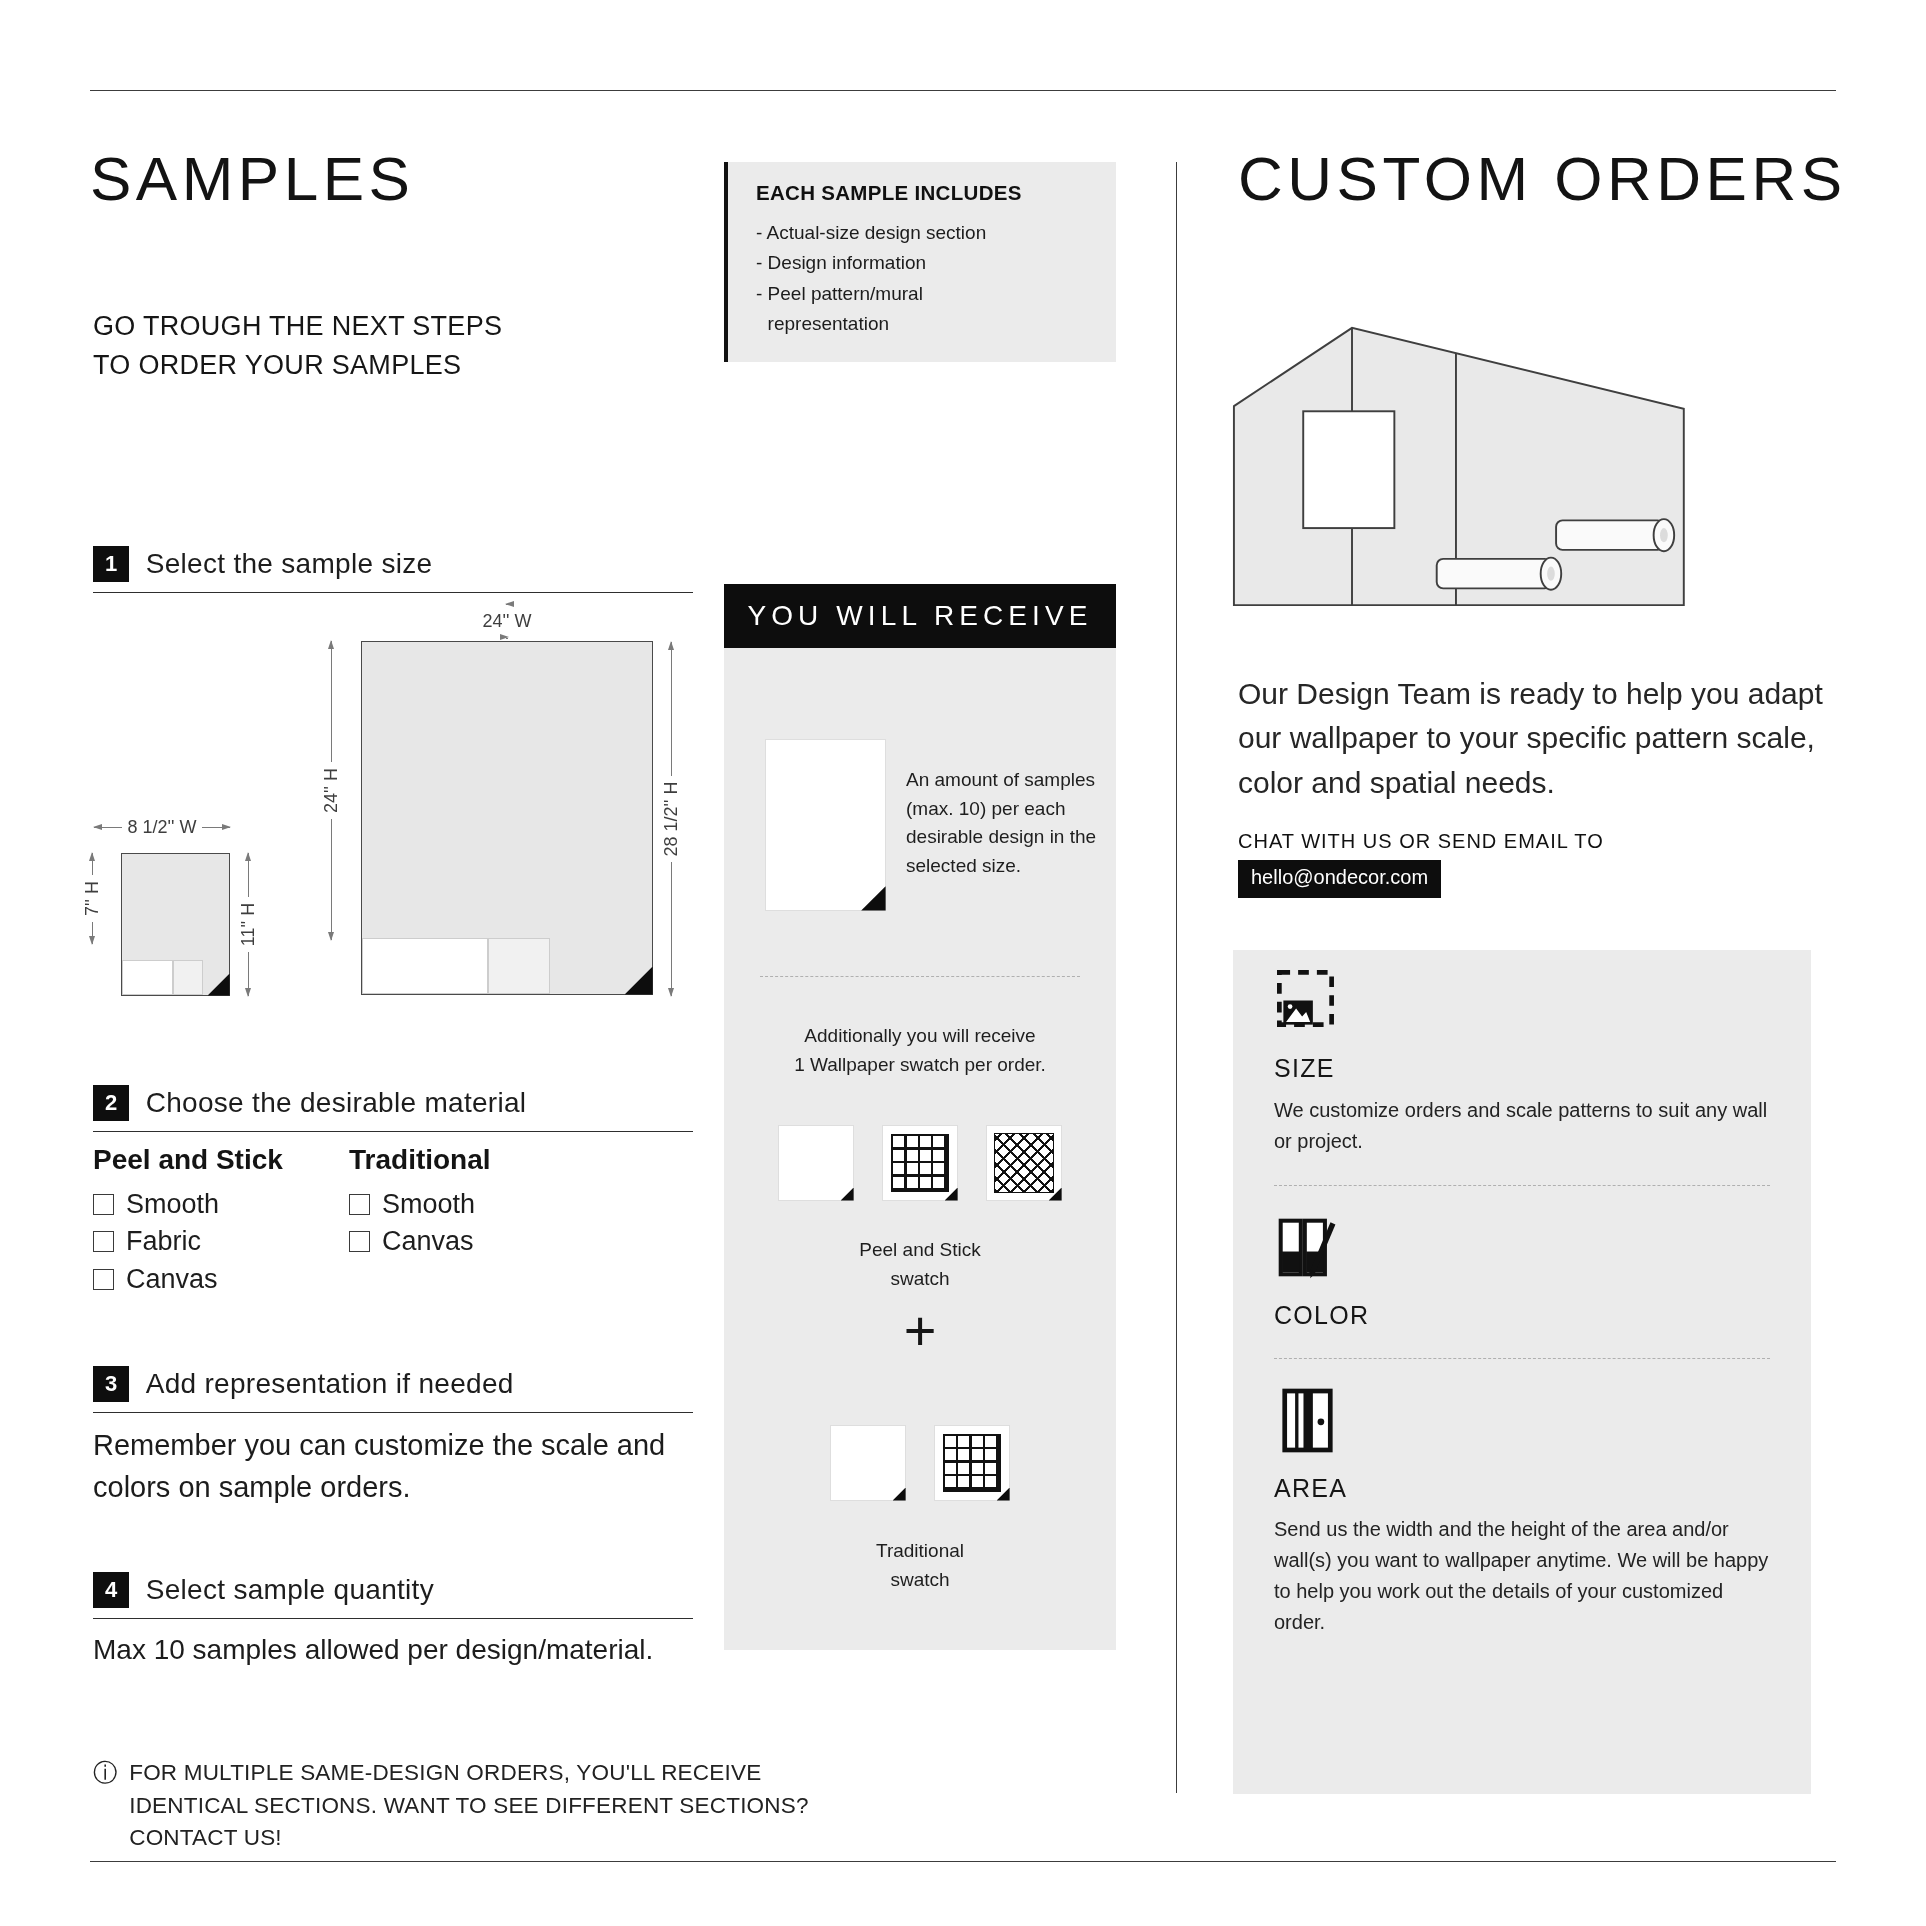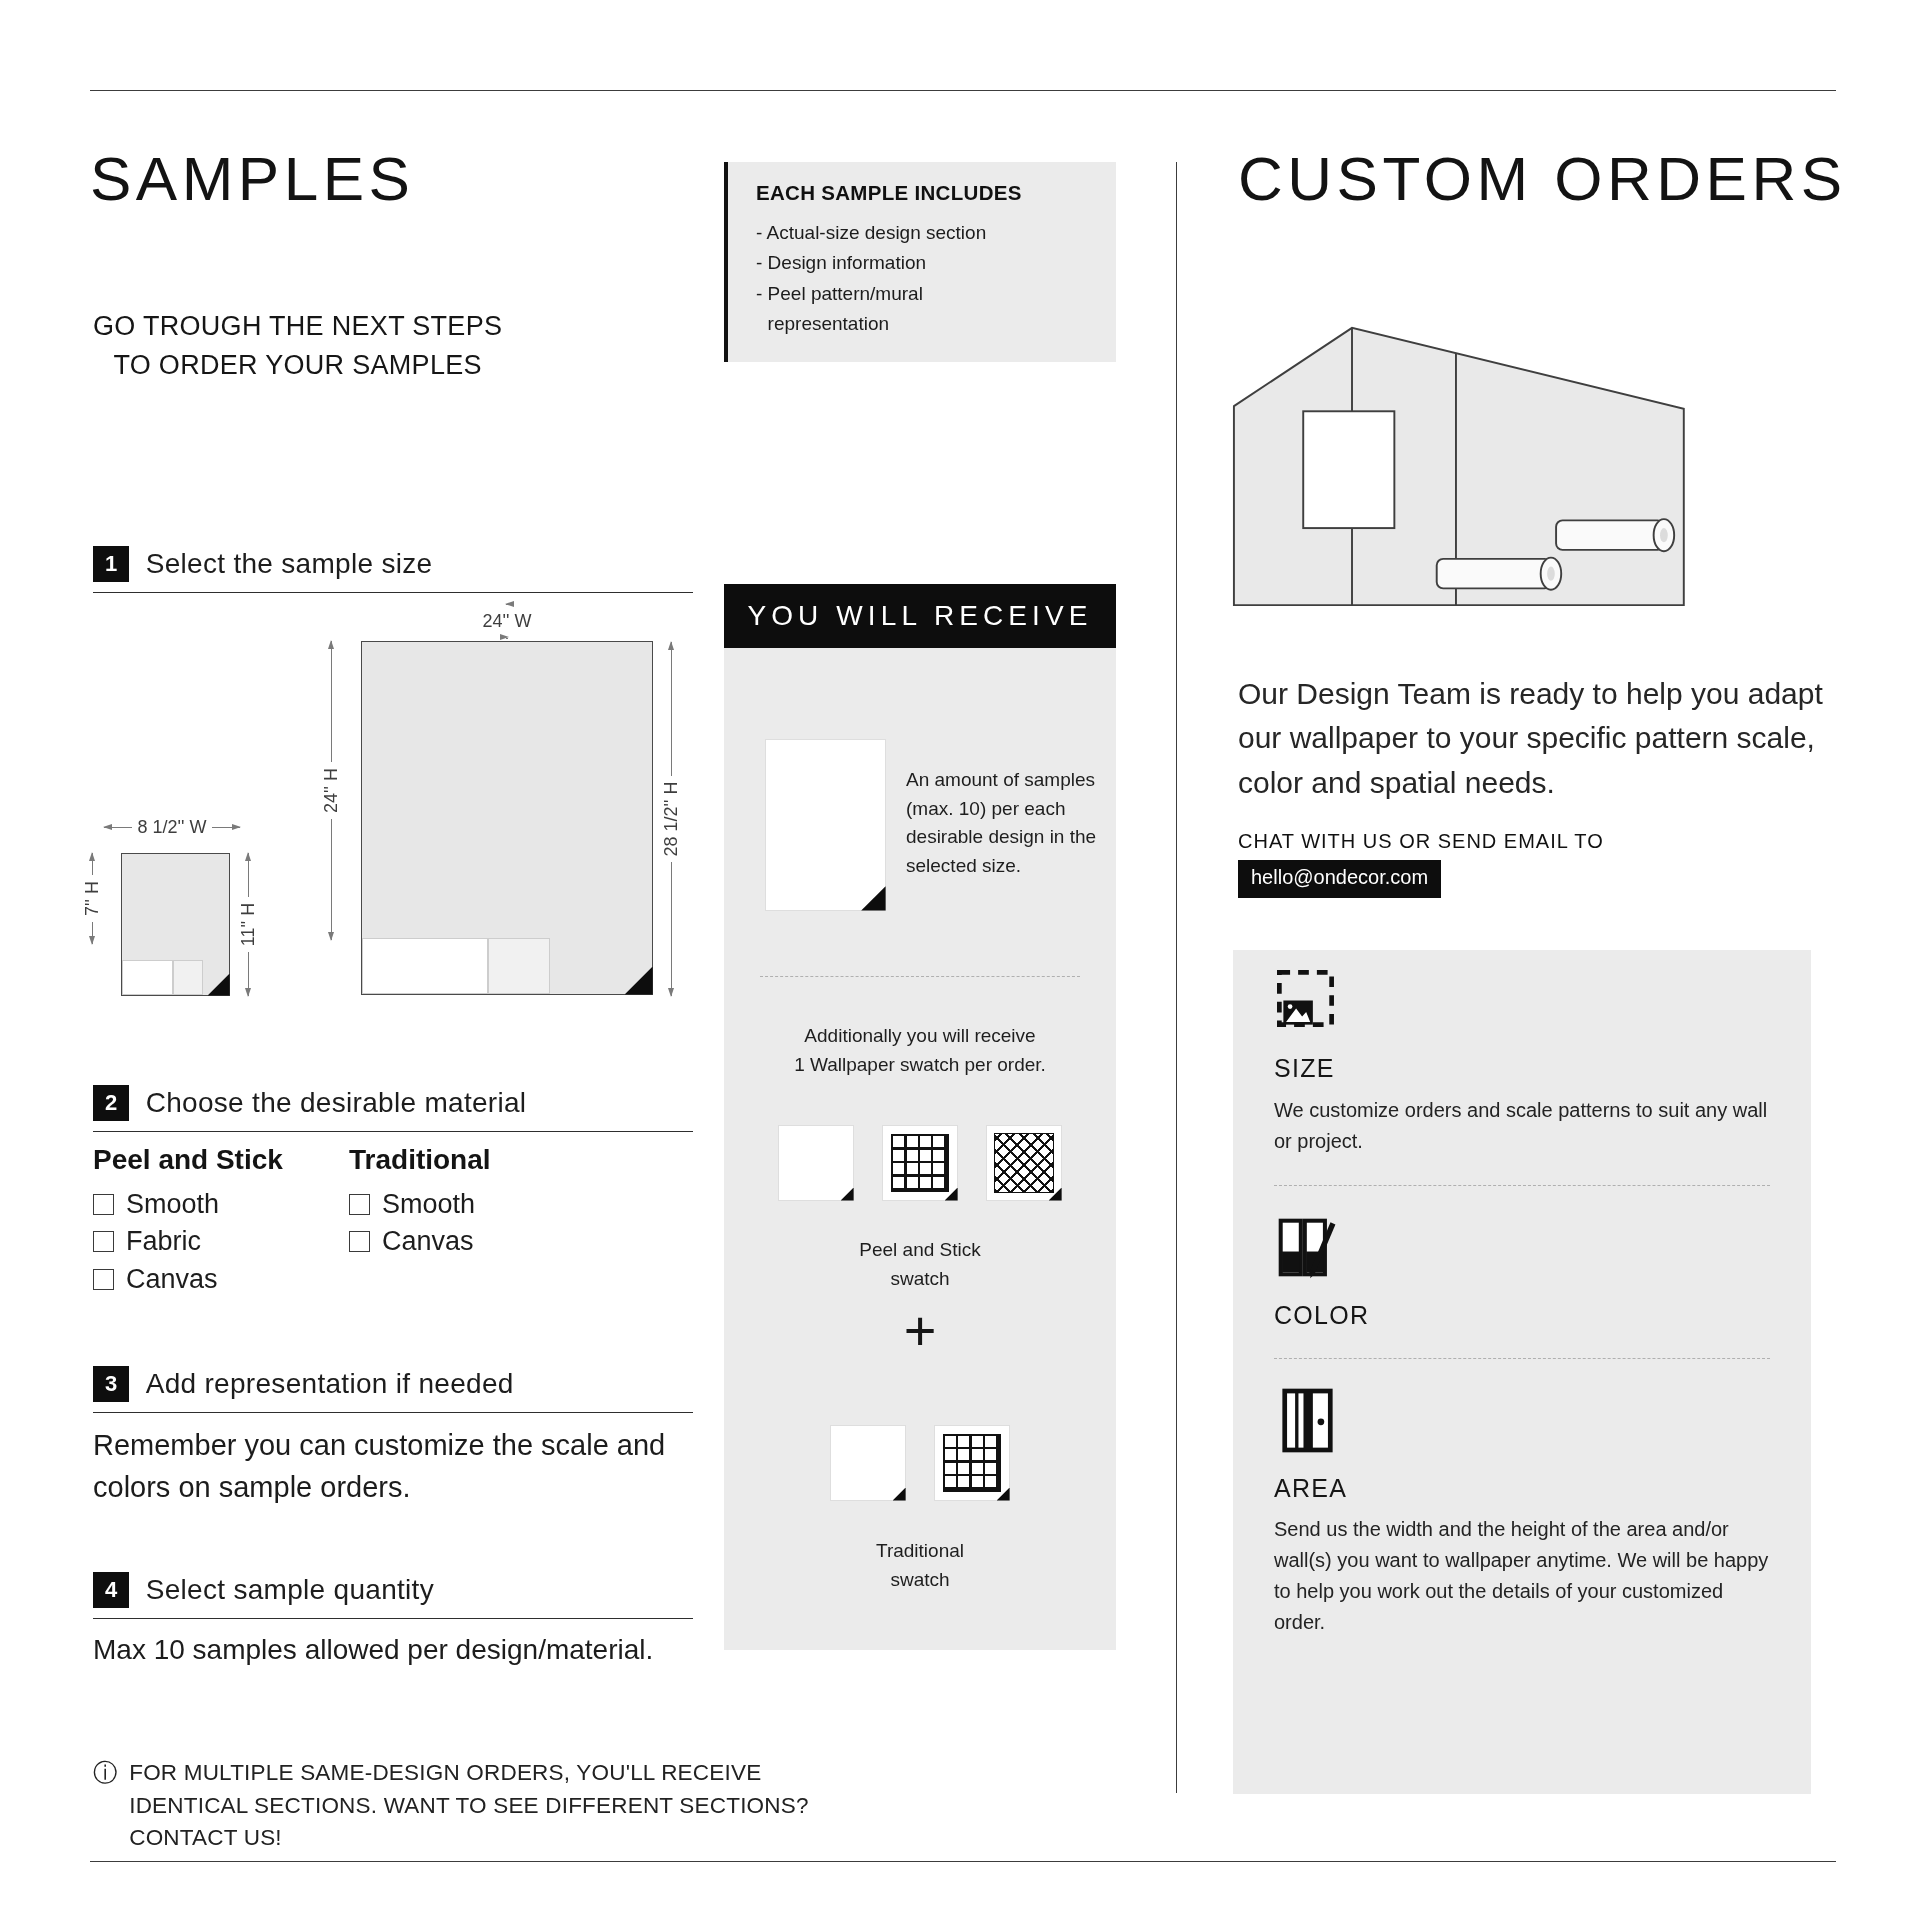--- a/index.html
+++ b/index.html
@@ -17,21 +17,21 @@
   
   .big-title { font-size:62px; font-weight:500; letter-spacing:4.5px; color:#131313; white-space:nowrap; }
 
   
   .includes-panel { left:724px; top:162px; width:392px; box-sizing:border-box;
     background:#ebebeb; border-left:4.5px solid #111; padding:19px 22px 22px 28px; }
   .includes-title { font-size:20.5px; font-weight:700; letter-spacing:0.3px; margin-bottom:13px; color:#111; }
   .includes-item { font-size:19px; line-height:1.6; color:#1c1c1c; }
   .includes-item.indent { padding-left:11.6px; }
 
-  .intro-text { font-size:27px; line-height:1.45; letter-spacing:0.3px; color:#161616; white-space:pre-line;text-align:center; }
+  .intro-text { font-size:27px; line-height:1.45; letter-spacing:0.3px; color:#161616; white-space:pre-line; }
 
   
   .step-header { left:93px; width:600px; }
   .step-row { display:flex; align-items:center; gap:16.7px; }
   .step-badge { width:36px; height:36px; background:#0e0e0e; color:#fff; font-size:22px; font-weight:700;
     display:flex; align-items:center; justify-content:center; flex:0 0 auto; }
   .step-title { font-size:28px; color:#1d1d1d; letter-spacing:0.3px; }
   .step-rule { margin-top:10.3px; border-top:1.6px solid #2e2e2e; }
   .step-body { font-size:29px; line-height:1.45; color:#1c1c1c; }
 
@@ -137,21 +137,21 @@
   <span class="dline al"></span>
     <span>28 1/2'' H</span>
     <span class="dline ar"></span>
 </div>
 
 <div class="abs sample-rect" style="left:121px; top:853px; width:109px; height:143px;">
   <div class="strip" style="left:0; width:51px; height:35px;"></div>
   <div class="strip g2" style="left:51px; width:29.5px; height:35px;"></div>
   <div class="fold" style="width:22px; height:22px;"></div>
 </div>
-<div class="dim" style="left:104px; top:817px; width:136px;">
+<div class="dim" style="left:94px; top:817px; width:136px;">
   <span class="dline al"></span>
     <span>8 1/2'' W</span>
     <span class="dline ar"></span>
 </div>
 <div class="dim dim-v" style="left:82px; top:944px; width:91px;">
   <span class="dline al"></span>
     <span>7'' H</span>
     <span class="dline ar"></span>
 </div>
 <div class="dim dim-v" style="left:238px; top:996px; width:143px;">

